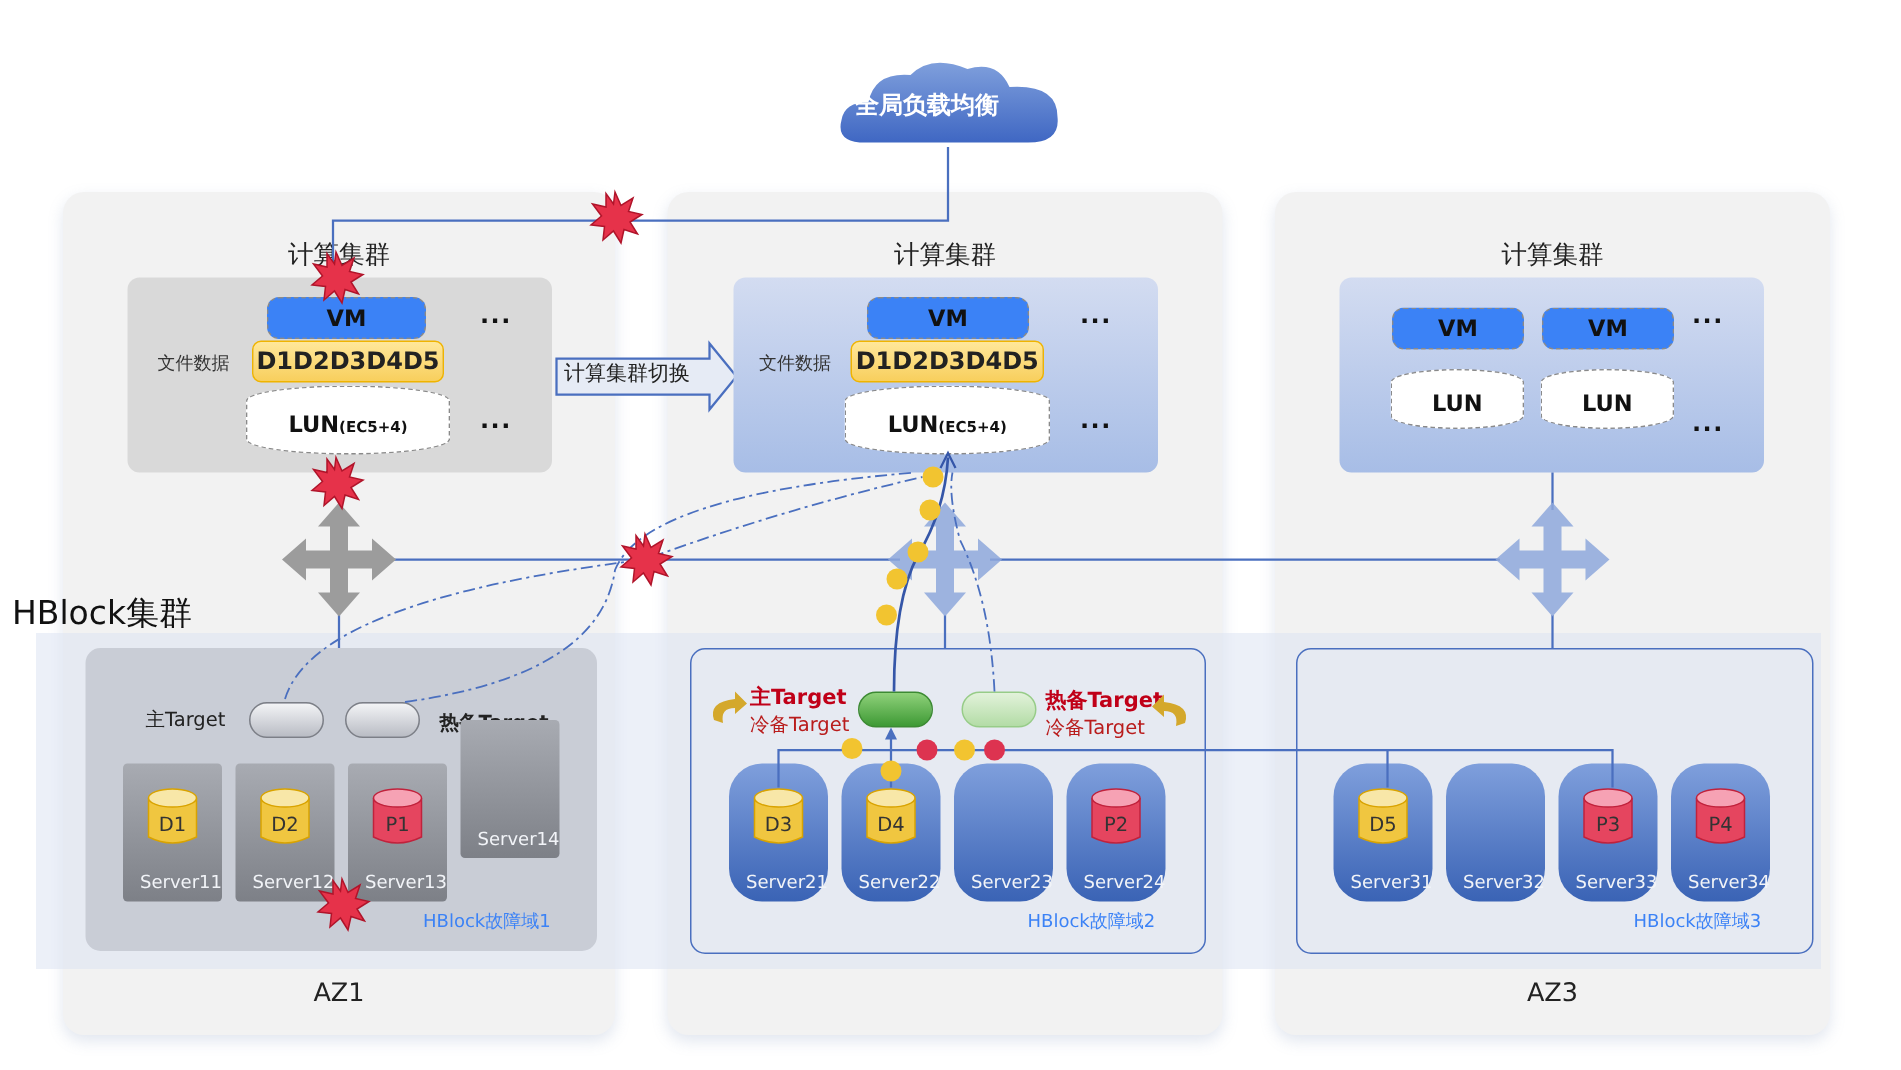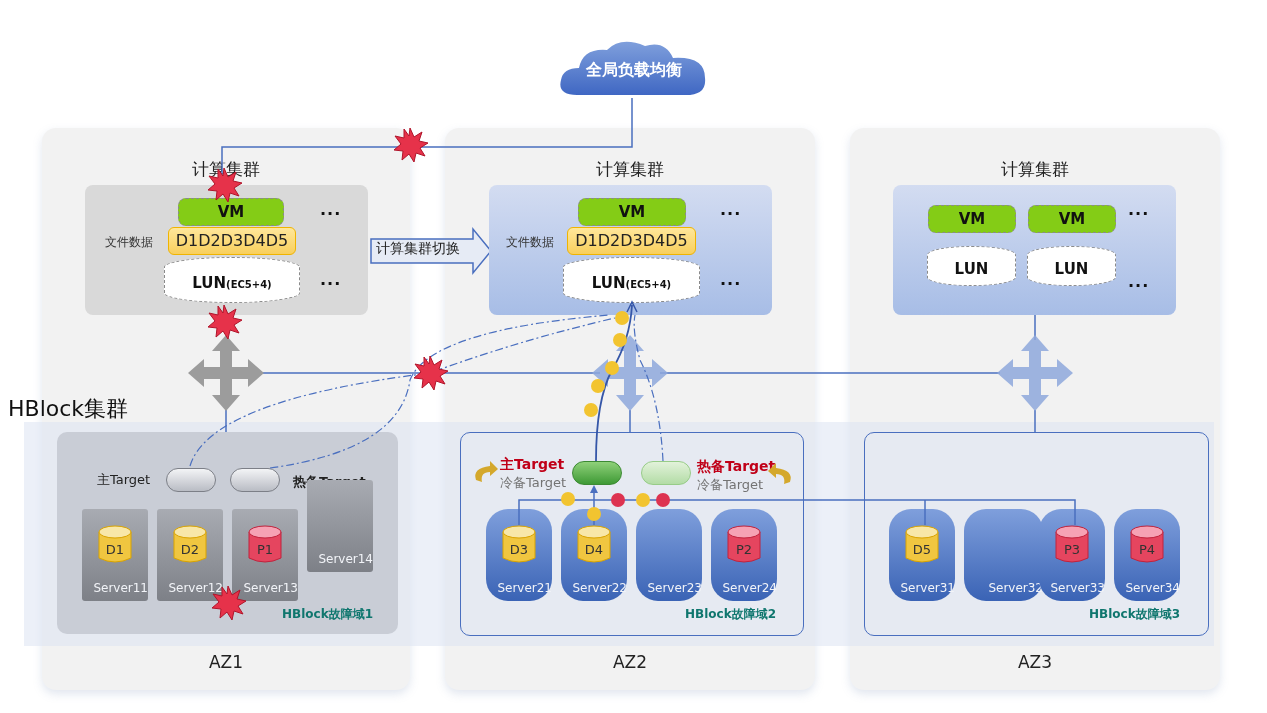--- a/index.html
+++ b/index.html
@@ -6,48 +6,48 @@
   body{width:1267px;height:713px;background:#ffffff;position:relative;overflow:hidden;
        font-family:"DejaVu Sans","Liberation Sans",sans-serif;color:#222;}
   .abs{position:absolute;}
   .az{position:absolute;top:128px;height:562px;background:#f2f2f2;border-radius:14px;
       box-shadow:0 4px 10px rgba(120,140,180,0.22);}
   .az-label{position:absolute;bottom:18px;left:0;right:0;text-align:center;font-size:17px;color:#222;}
   .cc-title{position:absolute;top:30px;left:0;right:0;text-align:center;font-size:17px;color:#222;}
   .cc-box{position:absolute;border-radius:8px;}
   .cc-gray{background:#d9d9d9;}
   .cc-blue{background:linear-gradient(#d3dcf1,#a7bde6);}
-  .vm{position:absolute;background:#84cc16;border:1.5px dashed #8a8a8a;border-radius:8px;
+  .vm{position:absolute;background:#3b82f6;border:1.5px dashed #8a8a8a;border-radius:8px;
       font-weight:bold;font-size:15px;text-align:center;color:#111;}
   .lun{position:absolute;background:#fff;border:1.5px dashed #8a8a8a;border-radius:50% / 22%;
        font-weight:bold;font-size:15px;text-align:center;color:#111;}
   .lun small{font-size:10px;font-weight:bold;}
   .filedata{position:absolute;background:linear-gradient(#ffe79a,#f8cf5d);border:1.5px solid #f0b400;
-       border-radius:6px;font-weight:normal;font-size:16px;text-align:center;color:#222;}
+       border-radius:6px;font-weight:bold;font-size:16px;text-align:center;color:#222;}
   .fd-label{position:absolute;font-size:12px;color:#333;}
   .dots{position:absolute;font-weight:bold;font-size:16px;color:#111;letter-spacing:1px;}
   .hblock-band{position:absolute;left:24px;top:422px;width:1190px;height:224px;background:rgba(220,228,242,0.55);}
   .fd-box{position:absolute;border-radius:10px;}
   .fd1{background:#c9cdd6;}
   .fd2,.fd3{background:transparent;border:1.5px solid #4a6fbf;}
   .server{position:absolute;width:66px;height:92px;border-radius:3px;}
   .srv-gray{background:linear-gradient(#a8abb2,#7d8087);}
   .srv-blue{background:linear-gradient(#7f9fdc,#3a63b5);border-radius:22px;}
   .server .name{position:absolute;bottom:6px;left:0;right:0;text-align:right;font-size:12px;color:#f2f4f8;}
   .disk{position:absolute;left:16px;top:16px;width:34px;height:40px;}
-  .fd-name{position:absolute;font-size:12px;color:#0f766e;font-weight:bold;}
+  .fd-name{position:absolute;font-size:12px;color:#3b82f6;}
   .tgt{position:absolute;width:48px;height:22px;border-radius:12px;}
   .tgt-gray{background:linear-gradient(#f3f4f6,#b9bcc4);border:1.5px solid #7c7f87;}
   .tgt-green{background:linear-gradient(#8fd17a,#3e9a35);border:1.5px solid #3c8a33;}
   .tgt-lgreen{background:linear-gradient(#e2f2da,#b3dca6);border:1.5px solid #97cc88;}
   .tgt-label{position:absolute;font-size:13px;color:#222;}
   .tgt-red{position:absolute;font-size:14px;font-weight:bold;color:#c00018;}
-  .tgt-cold{position:absolute;font-size:13px;color:#737373;}
+  .tgt-cold{position:absolute;font-size:13px;color:#b91c1c;}
   .hb-title{position:absolute;left:8px;top:394px;font-size:22px;color:#111;}
-  .cloud-label{position:absolute;left:564px;top:60px;width:140px;text-align:center;font-size:16px;font-weight:bold;color:#fff;}
+  .cloud-label{position:absolute;left:548px;top:60px;width:140px;text-align:center;font-size:16px;font-weight:bold;color:#fff;}
   .switch-label{position:absolute;left:376px;top:240px;font-size:14px;color:#222;}
 </style>
 </head>
 <body>
 
 <svg class="abs" style="left:555px;top:40px" width="160" height="60">
   <defs>
       <linearGradient id="cg" x1="0" y1="0" x2="0" y2="1">
         <stop offset="0" stop-color="#7f9fdc"></stop>
         <stop offset="1" stop-color="#3f67c3"></stop>
@@ -56,21 +56,20 @@
   <path d="M22 55 Q2 55 6 40 Q8 28 24 28 Q28 8 52 10 Q66 -4 90 6 Q110 0 118 18 Q150 16 150 38 Q152 56 128 55 Z" fill="url(#cg)"></path>
 </svg>
 <div class="cloud-label">全局负载均衡</div>
 
 <div class="az" style="left:42px;width:368px">
   <div class="cc-title">计算集群</div>
   <div class="az-label">AZ1</div>
 </div>
 <div class="az" style="left:445px;width:370px">
   <div class="cc-title">计算集群</div>
-  <div class="az-label">AZ2</div>
 </div>
 <div class="az" style="left:850px;width:370px">
   <div class="cc-title">计算集群</div>
   <div class="az-label">AZ3</div>
 </div>
 
 <div class="hblock-band"></div>
 <div class="hb-title">HBlock集群</div>
 
 <div class="cc-box cc-gray" style="left:85px;top:185px;width:283px;height:130px"></div>
@@ -183,21 +182,21 @@
       <div class="name">Server24</div>
     </div>
     <div class="server srv-blue" style="left: 889px; top: 509px;">
       <svg class="disk" width="34" height="40">
         <path d="M1 7 V33 Q17 41 33 33 V7" fill="#f0c640" stroke="#d9a300"></path>
           <ellipse cx="17" cy="7" rx="16" ry="6" fill="#f8e7a8" stroke="#d9a300"></ellipse>
           <text x="17" y="29" text-anchor="middle" font-size="13" fill="#333" font-family="DejaVu Sans, sans-serif">D5</text>
       </svg>
       <div class="name">Server31</div>
     </div>
-    <div class="server srv-blue" style="left: 964px; top: 509px; padding-left: 13px;">
+    <div class="server srv-blue" style="left: 964px; top: 509px;">
       <div class="name">Server32</div>
     </div>
     <div class="server srv-blue" style="left: 1039px; top: 509px;">
       <svg class="disk" width="34" height="40">
         <path d="M1 7 V33 Q17 41 33 33 V7" fill="#e5455f" stroke="#c0223c"></path>
           <ellipse cx="17" cy="7" rx="16" ry="6" fill="#f6a2b4" stroke="#c0223c"></ellipse>
           <text x="17" y="29" text-anchor="middle" font-size="13" fill="#333" font-family="DejaVu Sans, sans-serif">P3</text>
       </svg>
       <div class="name">Server33</div>
     </div>

